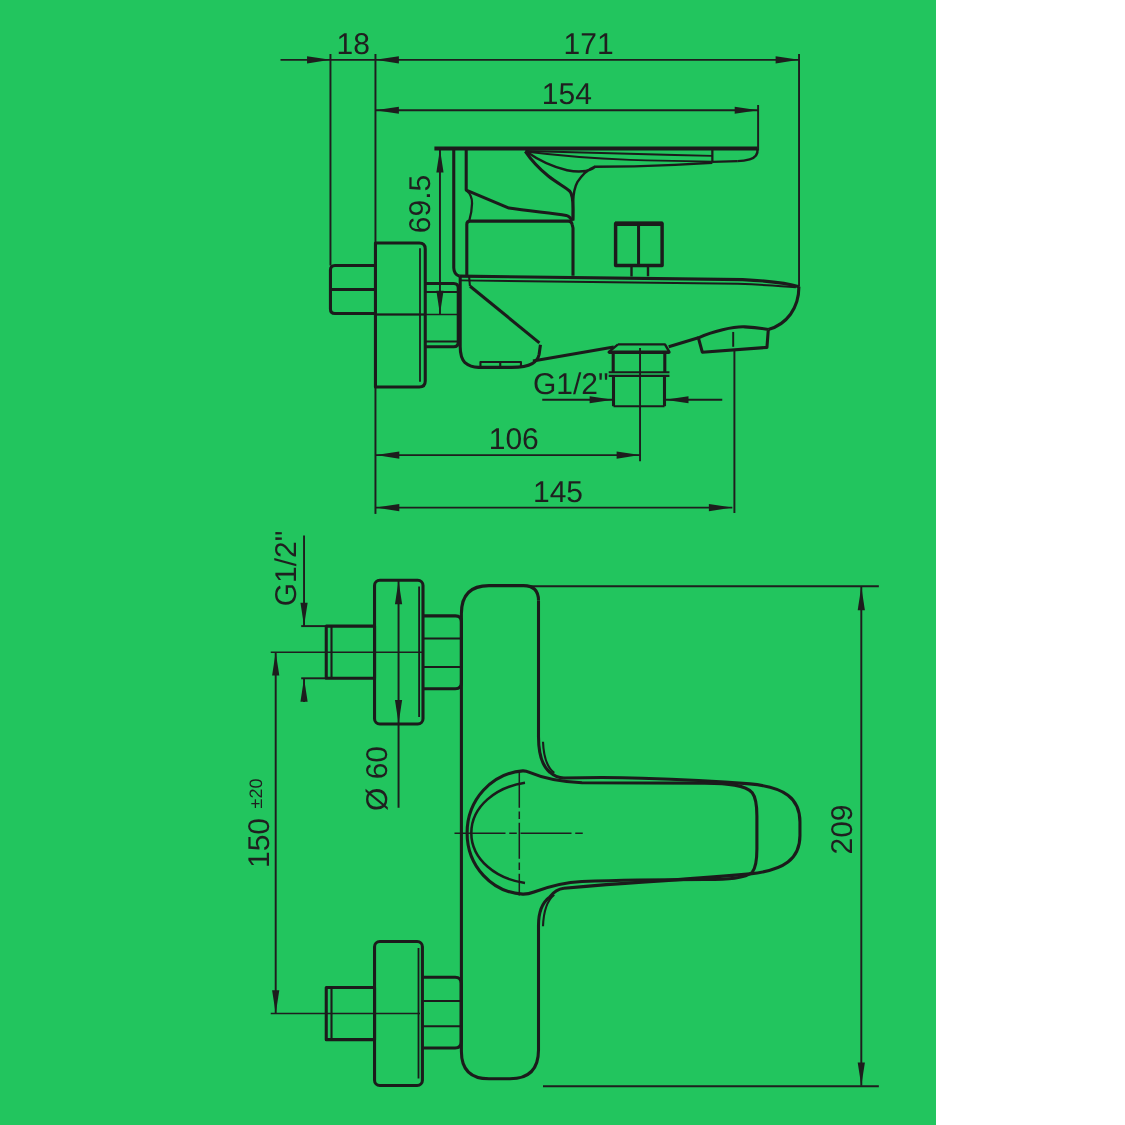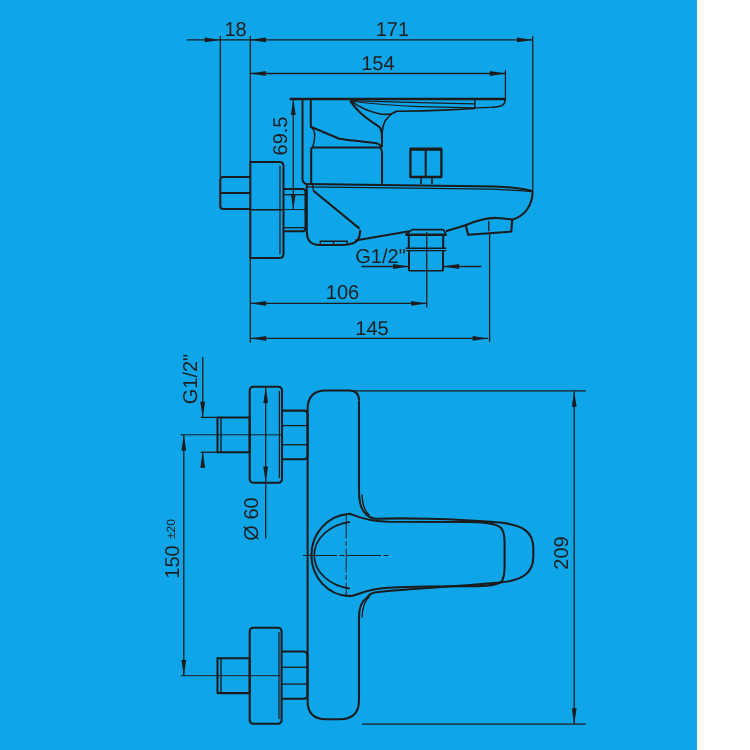--- a/index.html
+++ b/index.html
@@ -1,16 +1,16 @@
 <!DOCTYPE html>
 <html><head>
 <meta charset="utf-8">
 <style>
   html,body{margin:0;padding:0;background:#fff;}
-  #page{width:697px;height:750px;position:relative;background:#0ea5e9;}
+  #page{width:624px;height:750px;position:relative;background:#22c55e;}
   svg{display:block;}
   text{font-family:"Liberation Sans", sans-serif; fill:#1f1f1f; -webkit-font-smoothing:antialiased; text-rendering:geometricPrecision;}
 </style>
 </head>
 <body>
 <div id="page">
 <svg width="750" height="750" viewBox="0 0 750 750" fill="none" stroke-linecap="butt" stroke-linejoin="round">
 
 <g stroke="#1e1e1e" stroke-width="1.3">
 

